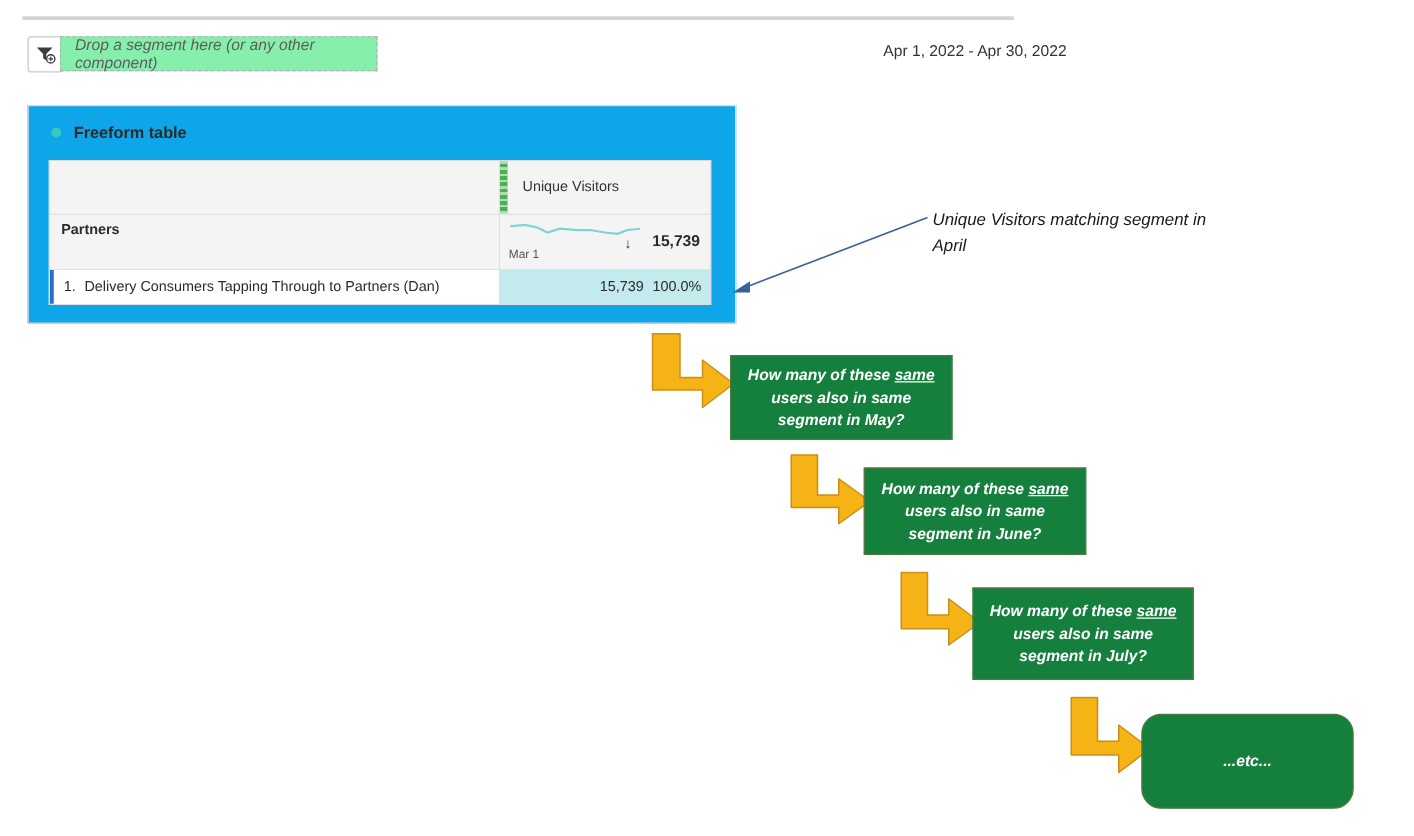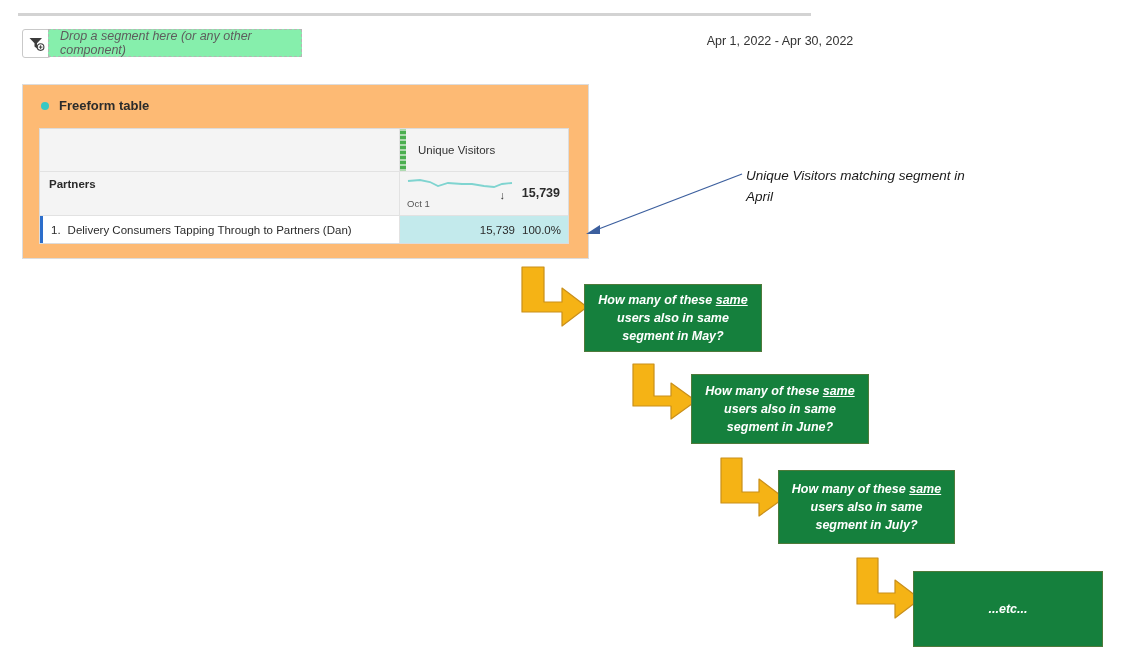--- a/index.html
+++ b/index.html
@@ -70,21 +70,21 @@
   }
 
   
   .panel {
     position: absolute;
     left: 22px;
     top: 84px;
     width: 567px;
     height: 175px;
     border: 1px solid #dcdcdc;
-    background: #fdba74;
+    background: #0ea5e9;
     box-sizing: border-box;
   }
   .panel-title {
     position: absolute;
     left: 18px;
     top: 13px;
     display: flex;
     align-items: center;
     gap: 10px;
   }
@@ -289,21 +289,21 @@
     font-size: 12.5px;
     line-height: 18px;
     font-weight: bold;
     padding: 0 10px;
   }
   .gbox u { text-decoration: underline; }
 
   .gbox1 { left: 584px; top: 284px; width: 178px; height: 68px; }
   .gbox2 { left: 691px; top: 374px; width: 178px; height: 70px; }
   .gbox3 { left: 778px; top: 470px; width: 177px; height: 74px; }
-  .gbox4 { left: 913px; top: 571px; width: 190px; height: 76px; }
+  .gbox4 { left: 913px; top: 571px; width: 170px; height: 76px; border-radius: 16px; }
 
   
   .arrow {
     position: absolute;
     pointer-events: none;
   }
   .arrow1 { left: 518px; top: 266px; width: 72px; height: 63px; }
   .arrow2 { left: 629px; top: 363px; width: 70px; height: 58px; }
   .arrow3 { left: 717px; top: 457px; width: 70px; height: 62px; }
   .arrow4 { left: 853px; top: 557px; width: 70px; height: 64px; }
@@ -346,21 +346,21 @@
     </div>
 
     <div class="t-row">
       <div class="sum-dim">
         <div class="sum-title">Partners</div>
       </div>
       <div class="sum-metric">
         <svg class="spark" viewBox="0 0 108 20" preserveAspectRatio="none">
           <polyline points="2,6 14,5 24,7 32,11 42,8 56,9 66,9 78,11 88,12 96,9 106,8" fill="none" stroke="#7fd4d0" stroke-width="1.8"></polyline>
         </svg>
-        <span class="spark-label">Oct 1</span>
+        <span class="spark-label">Mar 1</span>
         <span class="sum-arrow">↓</span>
         <span class="sum-total">15,739</span>
       </div>
     </div>
 
     <div class="t-row">
       <div class="d-dim">
         <span class="row-accent"></span>
         <span class="d-rank">1.</span>
         <span class="d-name">Delivery Consumers Tapping Through to Partners (Dan)</span>

